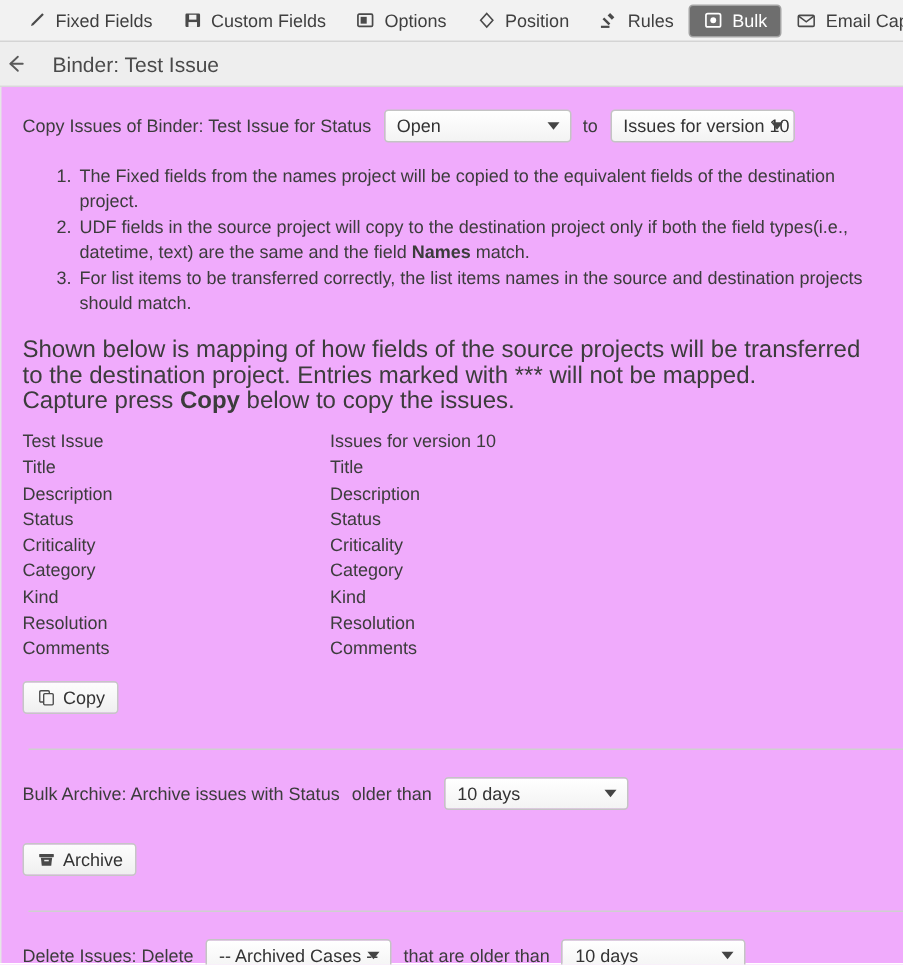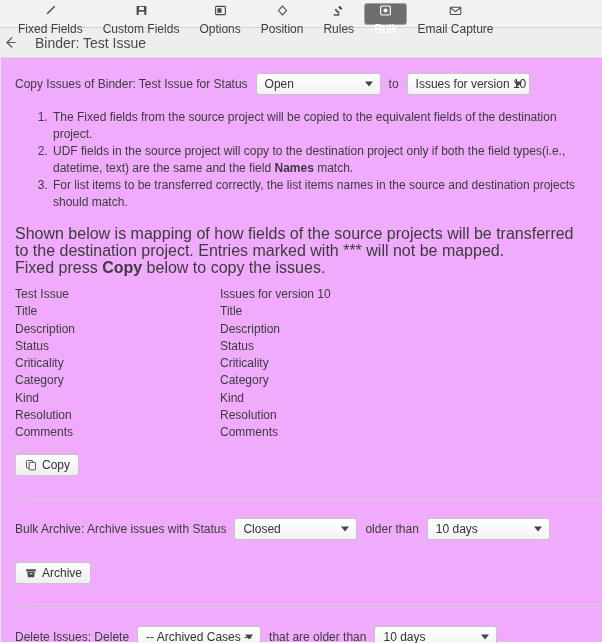--- a/index.html
+++ b/index.html
@@ -31,21 +31,20 @@
     align-items: center;
     gap: 6px;
     height: 22px;
     padding: 0 9px;
     border: 1px solid transparent;
     border-radius: 3px;
     font-size: 12px;
     color: #3f3f3f;
     white-space: nowrap;
     cursor: default;
-    flex-direction: column;
   }
   .tab.selected {
     background: #6e6e6e;
     border: 1px solid #a3a3a3;
     color: #ffffff;
   }
   .tab .tlabel { line-height: 1; }
   .ico { display: inline-flex; align-items: center; justify-content: center; width: 13px; height: 13px; }
   .ico svg { display: block; }
 
@@ -268,27 +267,27 @@
         <span class="caret"></span>
       </span>
       <span class="rowlabel">to</span>
       <span class="sel w-dest">
         <span>Issues for version 10</span>
         <span class="caret"></span>
       </span>
     </div>
 
     <ol class="notes">
-      <li>The Fixed fields from the source project will be copied to the equivalent fields of the destination project.</li>
+      <li>The Fixed fields from the names project will be copied to the equivalent fields of the destination project.</li>
       <li>UDF fields in the source project will copy to the destination project only if both the field types(i.e., datetime, text) are the same and the field <b>Names</b> match.</li>
       <li>For list items to be transferred correctly, the list items names in the source and destination projects should match.</li>
     </ol>
 
     <p class="para">Shown below is mapping of how fields of the source projects will be transferred to the destination project. Entries marked with *** will not be mapped.</p>
-    <p class="para" style="margin-top:0;"><span>Fixed press </span><b>Copy</b><span> below to copy the issues.</span></p>
+    <p class="para" style="margin-top:0;"><span>Capture press </span><b>Copy</b><span> below to copy the issues.</span></p>
 
     <div class="mapping">
       <div class="maprow">
         <div class="mapcol-a">Test Issue</div>
         <div class="mapcol-b">Issues for version 10</div>
       </div>
       <div class="maprow">
         <div class="mapcol-a">Title</div>
         <div class="mapcol-b">Title</div>
       </div>
@@ -333,24 +332,20 @@
         <span>Copy</span>
       </span>
     </div>
   </div>
 
   <hr class="sep" style="margin-top:23px;">
 
   <div class="section" style="padding-top:18px;">
     <div class="row">
       <span class="rowlabel">Bulk Archive: Archive issues with Status</span>
-      <span class="sel w-closed">
-        <span>Closed</span>
-        <span class="caret"></span>
-      </span>
       <span class="rowlabel">older than</span>
       <span class="sel w-olderdays">
         <span>10 days</span>
         <span class="caret"></span>
       </span>
     </div>
 
     <div style="margin-top:22px;">
       <span class="btn">
         <span class="ico">

